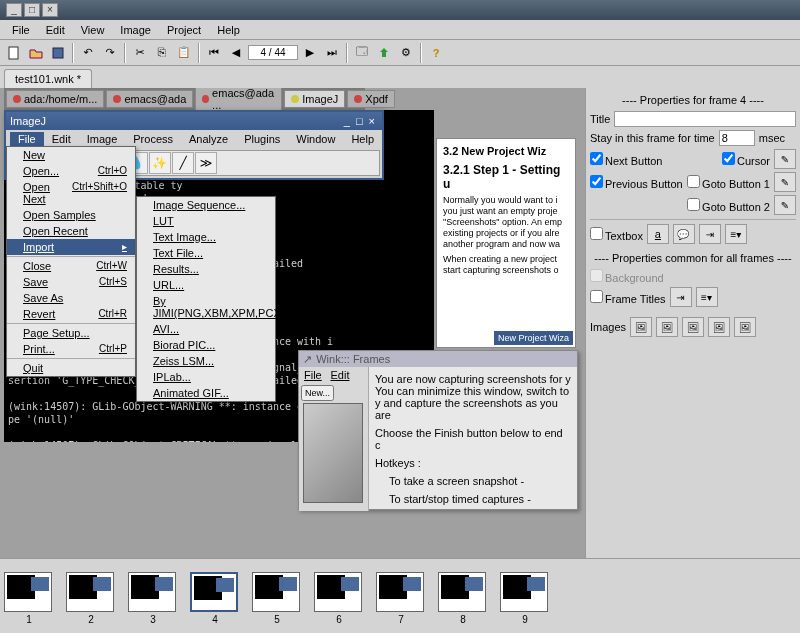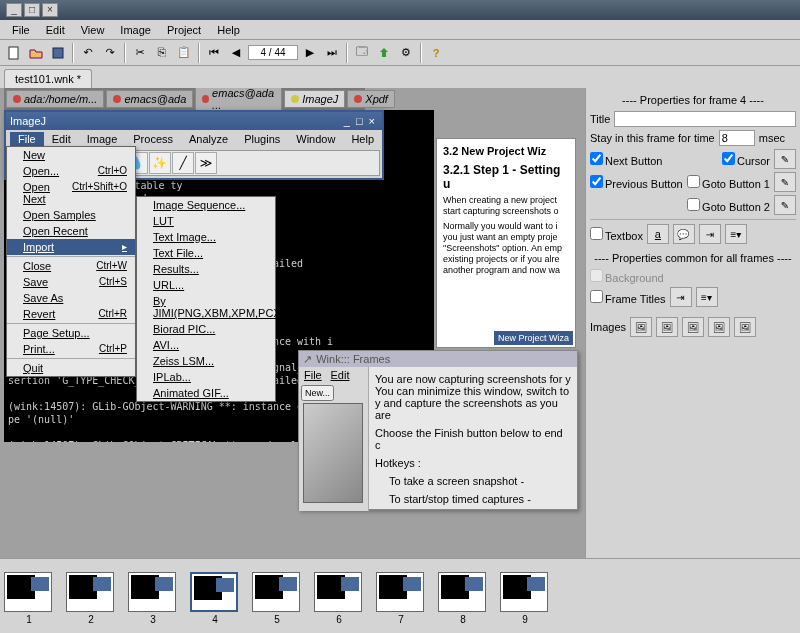--- a/index.html
+++ b/index.html
@@ -25,21 +25,21 @@
 .smallbtn { width:22px; height:20px; border:1px solid #999; background:#e0e0e0; display:inline-flex; align-items:center; justify-content:center; cursor:pointer; font-size:10px; }
 .thumbrail { height:80px; background:#d4d4d4; border-top:1px solid #999; display:flex; align-items:center; padding:4px; gap:12px; overflow-x:auto; }
 .thumb { width:50px; text-align:center; }
 .thumbimg { width:48px; height:40px; border:1px solid #666; background:#fff; position:relative; }
 .thumbimg.sel { border:2px solid #3a5a8c; }
 .thumbmini { position:absolute; left:2px; top:2px; width:28px; height:24px; background:#000; }
 .thumbmini2 { position:absolute; right:2px; top:4px; width:18px; height:14px; background:#4a6a9c; }
 
 
 .taskbar { position:absolute; top:86px; left:4px; right:220px; height:22px; background:#7a7a7a; display:flex; align-items:center; gap:2px; padding:0 2px; }
-.taskbtn { background:#b0b0b0; border:1px solid #888; padding:2px 6px; font-size:10px; display:flex; align-items:center; gap:3px; cursor:pointer;font-style:italic; }
+.taskbtn { background:#b0b0b0; border:1px solid #888; padding:2px 6px; font-size:10px; display:flex; align-items:center; gap:3px; cursor:pointer; }
 .taskbtn.active { background:#d8d8d8; }
 .dot { width:8px; height:8px; border-radius:50%; }
 
 
 .imgj { position:absolute; top:102px; left:4px; width:380px; background:#d4d4d4; border:2px solid #3a5a8c; box-shadow:2px 2px 6px rgba(0,0,0,0.4); }
 .imgj-title { background:linear-gradient(#4a6a9c,#3a5a8c); color:#fff; height:18px; display:flex; align-items:center; padding:0 4px; font-size:11px; }
 .imgj-title span:first-child { flex:1; }
 .imgj-menu { background:#d4d4d4; height:18px; display:flex; align-items:center; padding:0 4px; gap:0; }
 .imgj-menu span { padding:1px 8px; cursor:pointer; font-size:11px; }
 .imgj-menu span.open { background:#3a5a8c; color:#fff; }
@@ -187,22 +187,22 @@
 
 (wink:14507): GLib-GObject-WARNING **: instance of in
 pe '(null)'
 
 (wink:14507): GLib-GObject-CRITICAL **: g_signal_hand
 sertion 'G_TYPE_CHECK_INSTANCE (instance)' failed</div>
 
     <div class="wiz" style="top:50px">
       <h3>3.2  New Project Wiz</h3>
       <h4>3.2.1  Step 1 - Setting u</h4>
+      <p>Normally you would want to i you just want an empty proje "Screenshots" option. An emp existing projects or if you alre another program and now wa</p>
       <p>When creating a new project start capturing screenshots o</p>
-      <p>Normally you would want to i you just want an empty proje "Screenshots" option. An emp existing projects or if you alre another program and now wa</p>
       <div class="wizbtn">New Project Wiza</div>
     </div>
 
     <div class="imgj" style="top:22px">
       <div class="imgj-title">
         <span>ImageJ</span>
         <span style="cursor:pointer;margin:0 3px">_</span>
         <span style="cursor:pointer;margin:0 3px">□</span>
         <span style="cursor:pointer;margin:0 3px">×</span>
       </div>
@@ -282,22 +282,22 @@
       </div>
 
     <div class="ddmenu" style="top:108px;left:136px;width:140px" id="importmenu">
         <div class="item">Image Sequence...</div>
         <div class="item">LUT</div>
         <div class="item">Text Image...</div>
         <div class="item">Text File...</div>
         <div class="item">Results...</div>
         <div class="item">URL...</div>
         <div class="item">By JIMI(PNG,XBM,XPM,PCX,PSD)...</div>
+        <div class="item">AVI...</div>
         <div class="item">Biorad PIC...</div>
-        <div class="item">AVI...</div>
         <div class="item">Zeiss LSM...</div>
         <div class="item">IPLab...</div>
         <div class="item">Animated GIF...</div>
       </div>
 
     <div class="wf" style="top:262px">
       <div class="wf-title">
         <span style="margin-right:4px">↗</span>
           <span>Wink::: Frames</span>
       </div>

